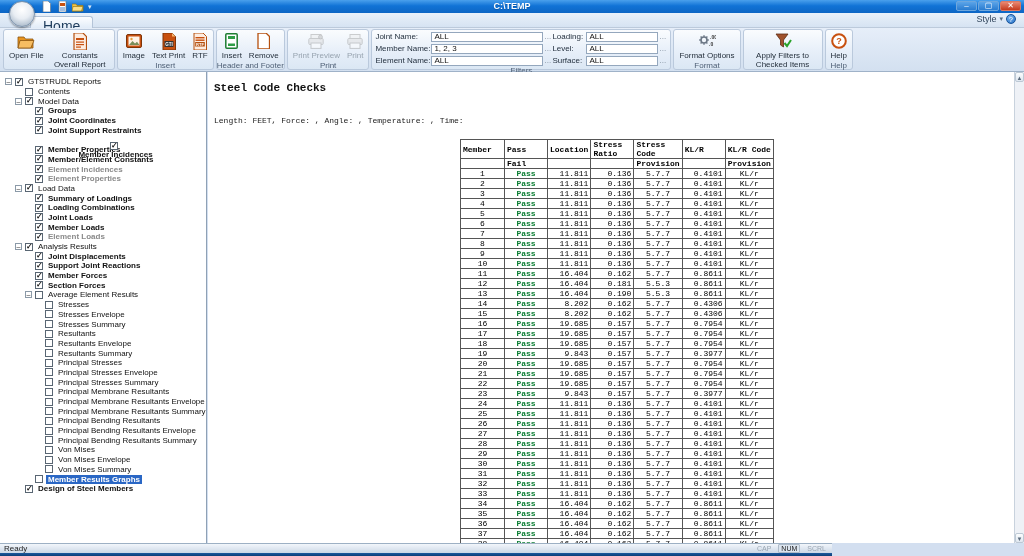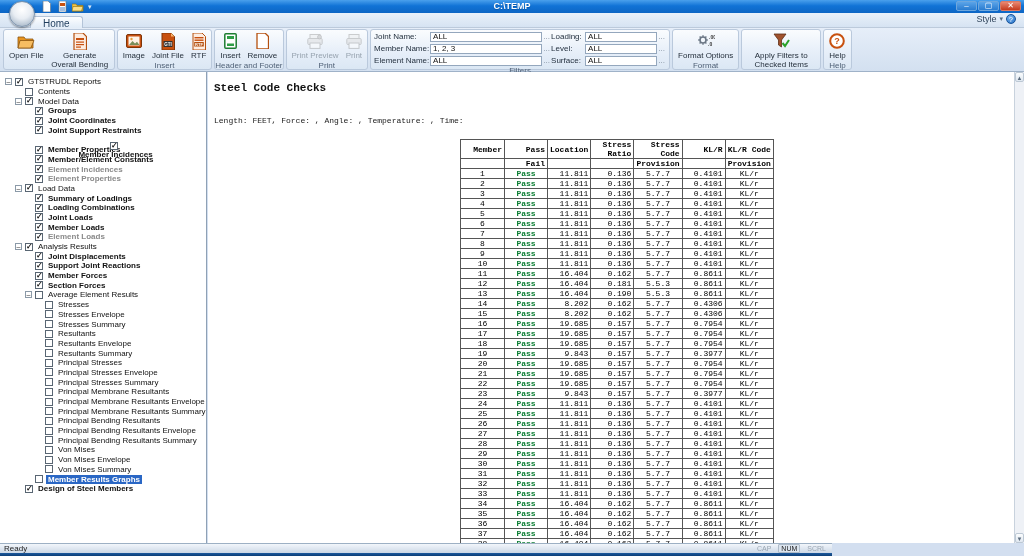--- a/index.html
+++ b/index.html
@@ -20,21 +20,21 @@
   .winbtns { position:absolute; right:3px; top:1px; display:flex; gap:1px; z-index:8; }
   .winbtn { width:21px; height:10px; border-radius:2px; border:1px solid #6ea7dd;
     background:linear-gradient(#5ba4e8,#2a7cd0); color:#fff; font-size:8px; line-height:8px;
     text-align:center; }
   .winbtn.close { background:linear-gradient(#e98973,#c43a1d); border-color:#d97a64; }
 
   
   .tabrow { position:absolute; left:0; top:13px; width:1024px; height:15px;
     background:linear-gradient(#e9f1fa,#d6e3f2); border-bottom:1px solid #bccadb; }
   .tab-home { position:absolute; left:30px; top:3px; height:14px; padding:1px 12px 0;
-    font-size:10px; color:#1e3c5c; background:linear-gradient(#fdfeff,#e9f1fa 60%,#dde9f6);
+    font-size:14px; color:#1e3c5c; background:linear-gradient(#fdfeff,#e9f1fa 60%,#dde9f6);
     border:1px solid #b4c4d8; border-bottom:none; border-radius:3px 3px 0 0; }
   .style-area { position:absolute; right:8px; top:1px; display:flex; align-items:center; gap:3px;
     font-size:9px; color:#33475e; }
   .style-caret { font-size:7px; color:#5a6f86; }
   .style-help { width:10px; height:10px; border-radius:50%;
     background:radial-gradient(circle at 35% 30%, #7db7f0, #1f6cc4); color:#fff; font-size:7px;
     line-height:10px; text-align:center; border:1px solid #15529a; }
 
   
   .ribbon { position:absolute; left:0; top:28px; width:1024px; height:44px;
@@ -81,21 +81,21 @@
   .titem.selected .tlabel { background:#2a67c5; color:#fff; font-weight:bold; }
 
   .main { position:absolute; left:208px; top:72px; width:806px; height:471px; background:#fff; overflow:hidden;font-family:Liberation Mono, monospace; }
   .doc-title { font-size:11px; font-weight:bold; color:#111; margin:10px 0 0 6px; }
   .doc-units { font-size:8px; color:#222; margin:22px 0 0 6px; }
 
   
   table.results { border-collapse:collapse; margin:14px 0 0 252px; table-layout:fixed; }
   table.results th, table.results td { border:1px solid #555; font-size:8px; line-height:9px;
     padding:0 2px; height:9.5px; overflow:hidden; white-space:nowrap; }
-  table.results th { font-weight:bold; text-align:right; white-space:pre-line; vertical-align:middle; }
+  table.results th { font-weight:bold; text-align:left; white-space:pre-line; vertical-align:middle; }
   th.h1 { height:19px; }
   th.h2 { height:10px; }
   col.c1{width:44px} col.c2{width:43px} col.c3{width:43px} col.c4{width:43px}
   col.c5{width:43px} col.c6{width:43px} col.c7{width:44px}
   td.mem { text-align:center; }
   td.pass { text-align:center; color:#0a7d32; font-weight:bold; }
   td.loc { text-align:right; padding-right:7px; }
   td.num { text-align:right; padding-right:3px; }
   td.code { text-align:center; }
 
@@ -178,21 +178,21 @@
       <div class="rbtn">
         <span class="ric">
           <svg width="14" height="17" viewBox="0 0 14 17">
               <path d="M1 0h9l3.5 3.5V17H1z" fill="#fdece0" stroke="#b5500f" stroke-width="1.2"></path>
               <rect x="3" y="5" width="8" height="2" fill="#c8500f"></rect>
               <rect x="3" y="8.5" width="8" height="1.2" fill="#c8500f"></rect>
               <rect x="3" y="11" width="8" height="1.2" fill="#c8500f"></rect>
               <rect x="3" y="13.5" width="5" height="1.2" fill="#c8500f"></rect>
             </svg>
           </span>
-        <span>Generate Overall Bending</span>
+        <span>Constants Overall Report</span>
       </div>
     </div>
     <div class="rgroup-label">File</div>
   </div>
 
   <div class="rgroup">
     <div class="rgroup-content">
       <div class="rbtn">
         <span class="ric">
           <svg width="16" height="14" viewBox="0 0 16 14">
@@ -206,21 +206,21 @@
       </div>
       <div class="rbtn">
         <span class="ric">
           <svg width="14" height="17" viewBox="0 0 14 17">
               <path d="M1 0h9l3.5 3.5V17H1z" fill="#c8500f" stroke="#7e3408"></path>
               <path d="M10 0l3.5 3.5H10z" fill="#f6b56e"></path>
               <rect x="2.5" y="8" width="9" height="6" fill="#333"></rect>
               <text x="7" y="12.8" font-size="4.5" fill="#fff" text-anchor="middle" font-family="Liberation Sans, sans-serif" font-weight="bold">GTI</text>
             </svg>
           </span>
-        <span>Joint File</span>
+        <span>Text Print</span>
       </div>
       <div class="rbtn">
         <span class="ric">
           <svg width="14" height="17" viewBox="0 0 14 17">
               <path d="M1 0h9l3.5 3.5V17H1z" fill="#fdece0" stroke="#b5500f"></path>
               <rect x="2.5" y="4" width="9" height="1.4" fill="#c8500f"></rect>
               <rect x="2.5" y="6.5" width="9" height="1.4" fill="#c8500f"></rect>
               <rect x="2.2" y="9" width="9.6" height="4.5" fill="#b5500f"></rect>
               <text x="7" y="12.6" font-size="4" fill="#fff" text-anchor="middle" font-family="Liberation Sans, sans-serif" font-weight="bold">RTF</text>
             </svg>

